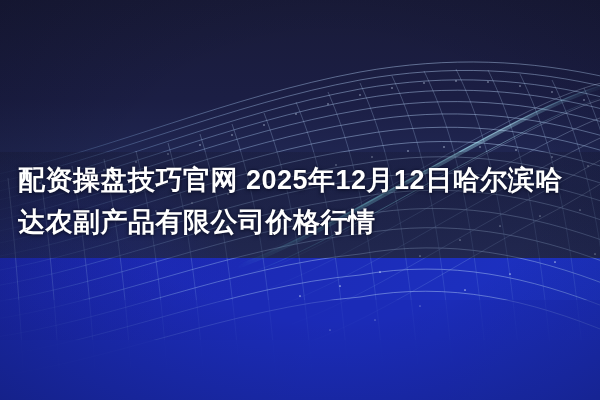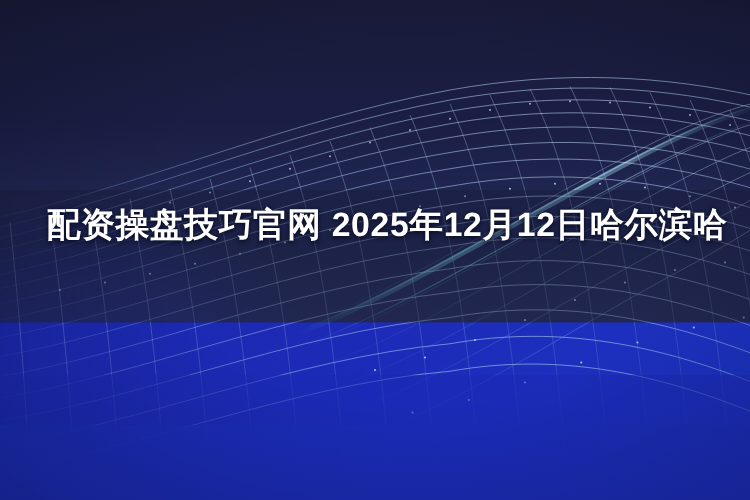--- a/index.html
+++ b/index.html
@@ -53,21 +53,21 @@
   .vignette {
     position: absolute;
     inset: 0;
     background: radial-gradient(ellipse at 55% 45%, rgba(0,0,0,0) 45%, rgba(5,6,20,0.28) 100%);
     pointer-events: none;
   }
   
   .headline {
     position: absolute;
     left: 0; right: 0; top: 159px;
-    text-align: right;
+    text-align: left;
     color: #ffffff;
     font-size: 27px;
     font-weight: bold;
     line-height: 42px;
     letter-spacing: 0.5px;
     text-shadow: 0 1px 4px rgba(8,10,32,0.85), 0 0 2px rgba(10,14,40,0.9);
     padding: 0 18px;
     box-sizing: border-box;
   }
   .headline .ln { display: block; white-space: nowrap; }
@@ -222,15 +222,16 @@
 
     <rect x="0" y="300" width="600" height="100" fill="#1c2ab5" opacity="0.55"></rect>
     <rect x="0" y="340" width="600" height="60" fill="#1c2db9" opacity="0.8"></rect>
   </svg>
 
   <div class="scrim"></div>
   <div class="vignette"></div>
 
   <div class="headline">
     <span class="ln ln1">配资操盘技巧官网 2025年12月12日哈尔滨哈</span>
+    <span class="ln ln2">达农副产品有限公司价格行情</span>
   </div>
 
 </div>
 
 </body></html>

